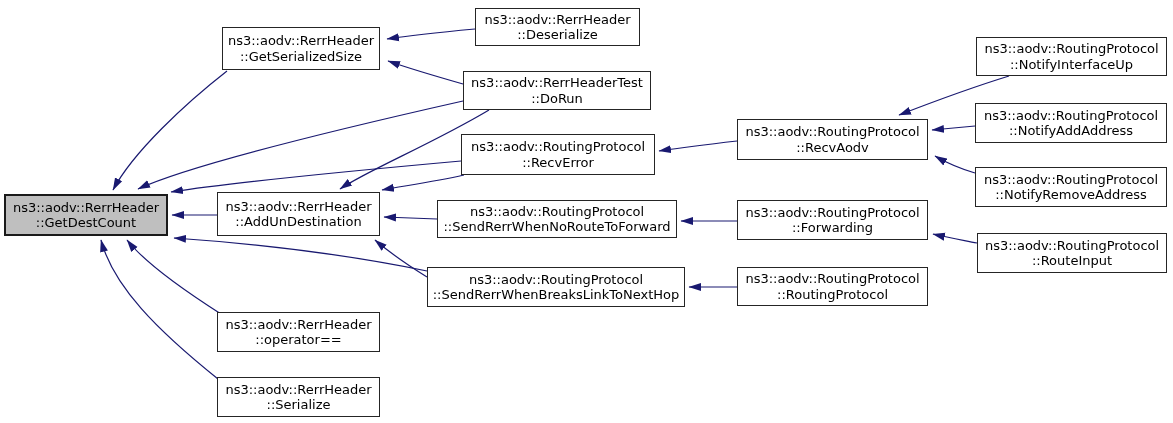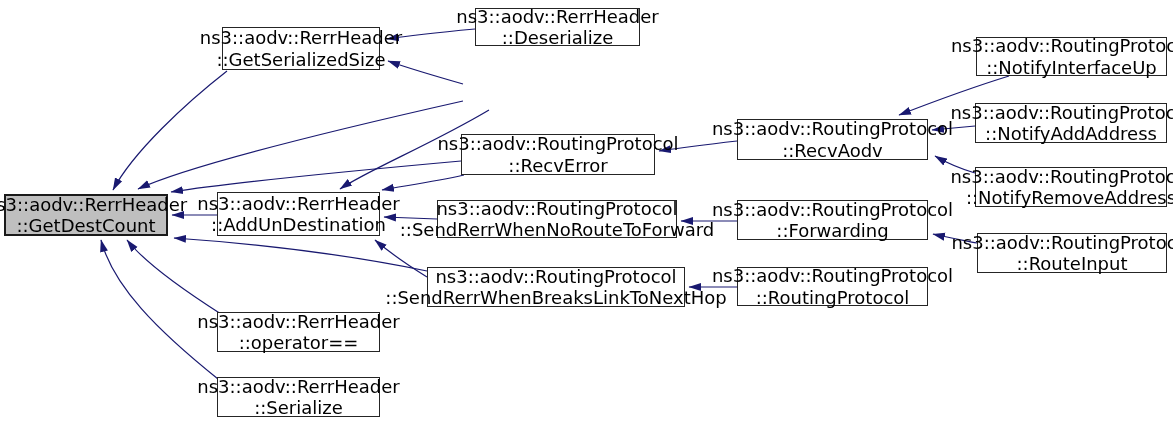--- a/index.html
+++ b/index.html
@@ -25,21 +25,21 @@
     fill: none;
     stroke: #191970;
     stroke-width: 1.2px;
   }
   .node {
     position: absolute;
     box-sizing: border-box;
     background: #ffffff;
     border: 1px solid #252525;
     color: #000000;
-    font-size: 18px;
+    font-size: 13px;
     line-height: 1.18;
     display: flex;
     align-items: center;
     justify-content: center;
     text-align: center;
     white-space: pre-line;
     cursor: pointer;
   }
   .node.focus {
     background: #bfbfbf;
@@ -91,20 +91,22 @@
 
   <div class="node" style="left:217px; top:312px; width:163px; height:40px;">ns3::aodv::RerrHeader
 ::operator==</div>
 
   <div class="node" style="left:217px; top:377px; width:163px; height:40px;">ns3::aodv::RerrHeader
 ::Serialize</div>
 
   <div class="node" style="left:475px; top:8px; width:165px; height:38px;">ns3::aodv::RerrHeader
 ::Deserialize</div>
 
+  <div class="node" style="left:463px; top:71px; width:188px; height:39px;">ns3::aodv::RerrHeaderTest
+::DoRun</div>
 
   <div class="node" style="left:461px; top:134px; width:194px; height:41px;">ns3::aodv::RoutingProtocol
 ::RecvError</div>
 
   <div class="node" style="left:437px; top:200px; width:240px; height:38px;">ns3::aodv::RoutingProtocol
 ::SendRerrWhenNoRouteToForward</div>
 
   <div class="node" style="left:427px; top:267px; width:258px; height:40px;">ns3::aodv::RoutingProtocol
 ::SendRerrWhenBreaksLinkToNextHop</div>
 

